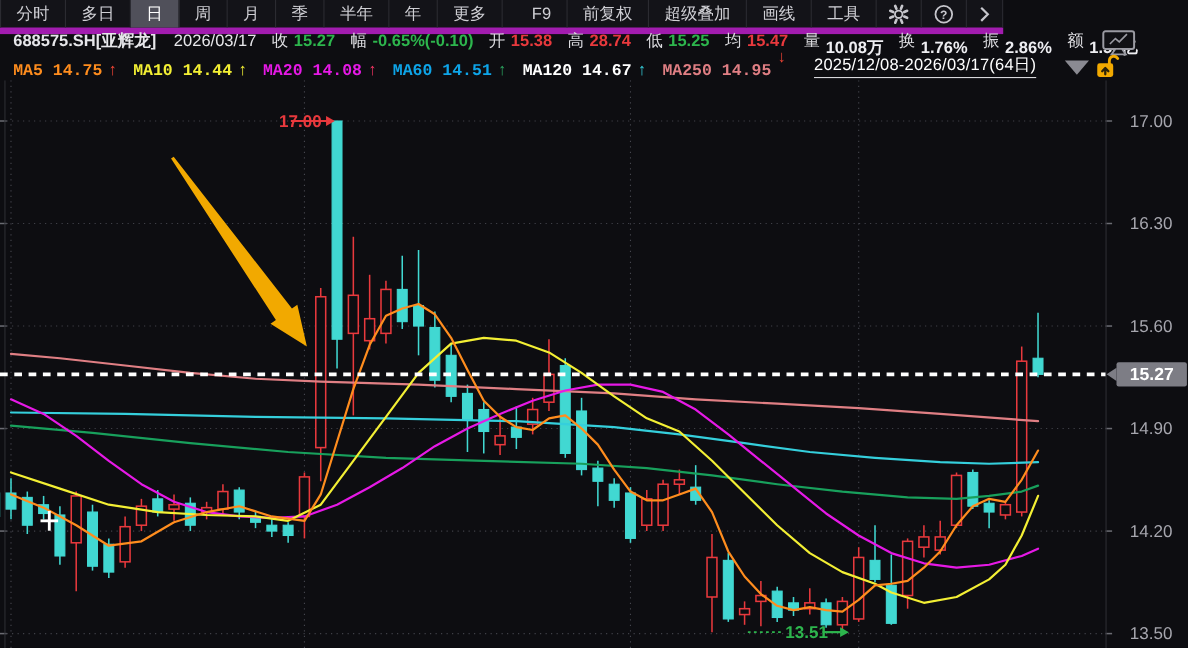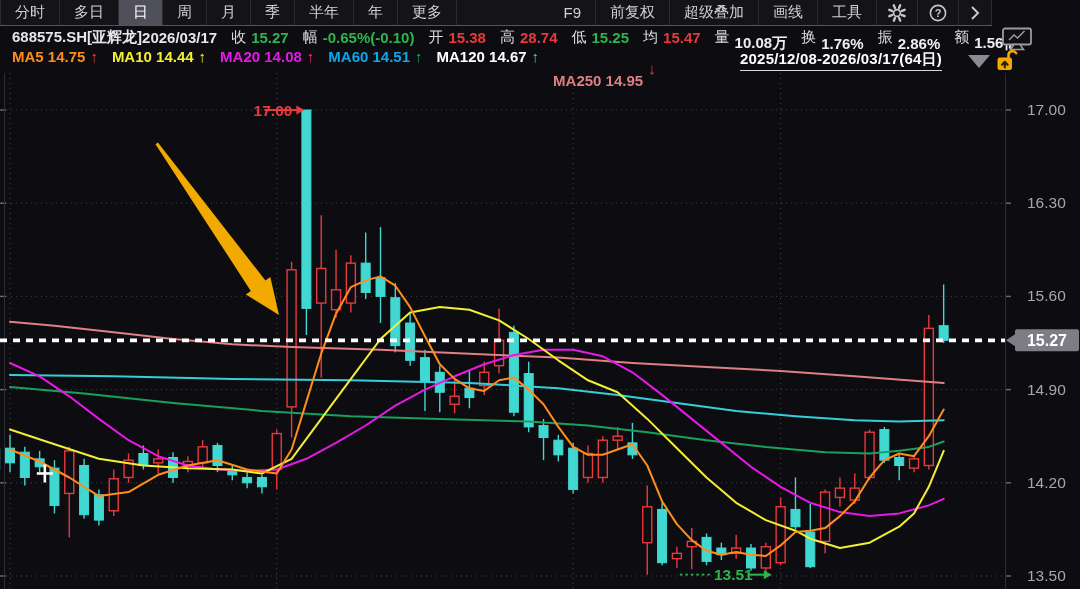--- a/index.html
+++ b/index.html
@@ -1,43 +1,43 @@
 <!DOCTYPE html>
 <html><head>
 <meta charset="utf-8">
 <style>
   html,body{margin:0;padding:0;background:#000;}
   #app{position:relative;width:1080px;height:589px;background:#0d0d11;overflow:hidden;
        font-family:"Liberation Sans","DejaVu Sans",sans-serif;-webkit-font-smoothing:antialiased;}
   
-  .row1{position:absolute;left:0;top:0;width:992px;height:25px;background:#131318;
-        border-bottom:1px solid #a21caf;display:flex;align-items:stretch;font-size:15px;color:#cfcfd4;}
+  .row1{position:absolute;left:0;top:0;width:912px;height:25px;background:#131318;
+        border-bottom:6px solid #a21caf;display:flex;align-items:stretch;font-size:15px;color:#cfcfd4;}
   .tabs,.tools{display:flex;align-items:stretch;}
   .tools{margin-left:auto;}
   .tab,.tool{display:flex;align-items:center;padding:0 14px;border-right:1px solid #2b2b31;cursor:default;white-space:nowrap;}
   .tab:first-child{border-left:1px solid #2b2b31;}
   .tab.active{background:#50505a;color:#ffffff;}
   .tool.accent{color:#58c4d6;}
   .tool.icononly{padding:0 10px;}
   
   .row2{position:absolute;left:0;top:26px;width:1036px;height:22px;display:flex;align-items:center;
         font-size:15px;font-weight:700;color:#e6e6ea;white-space:nowrap;}
   .row2 .symbol{margin-left:12px;}
-  .row2 .qdate{font-weight:700;}
+  .row2 .qdate{margin-left:16px;font-weight:400;}
   .qfield{margin-left:14px;display:flex;align-items:center;}
   .qfield .qlabel{font-weight:500;color:#dcdce0;margin-right:5px;}
   .tone-up{color:#e8393d;} .tone-down{color:#2db54d;} .tone-flat{color:#eeeef2;margin-top:12px;}
   .monitor-icon{position:absolute;right:2px;top:1px;}
   
   .row3{position:absolute;left:0;top:48px;width:1080px;height:25px;font-size:15px;font-weight:700;}
-  .ma-group{position:absolute;left:12px;top:0;height:25px;display:flex;align-items:flex-start;white-space:nowrap;}
+  .ma-group{position:absolute;left:12px;top:0;height:25px;display:flex;align-items:flex-end;white-space:nowrap;font-family:Liberation Mono, monospace;}
   .ma-item{margin-right:14px;display:flex;align-items:center;}
   .ma-arrow{margin-left:5px;font-weight:700;}
   .range-wrap{position:absolute;left:740px;top:0;height:25px;display:flex;align-items:center;}
-  .range-text{color:#ffffff;font-weight:700;border-bottom:1px solid #d8d8dc;padding-bottom:1px;letter-spacing:0.2px;text-align:center;}
+  .range-text{color:#ffffff;font-weight:400;border-bottom:1px solid #d8d8dc;padding-bottom:1px;letter-spacing:0.2px;text-align:center;}
   .range-caret{position:absolute;left:228px;top:7px;width:0;height:0;
                border-left:11px solid transparent;border-right:11px solid transparent;border-top:13px solid #8a8a92;}
   .lock-wrap{position:absolute;left:994px;top:1px;}
   
   #chart{position:absolute;left:0;top:73px;}
   text{font-family:"Liberation Sans","DejaVu Sans",sans-serif;}
 </style>
 </head>
 <body>
 

